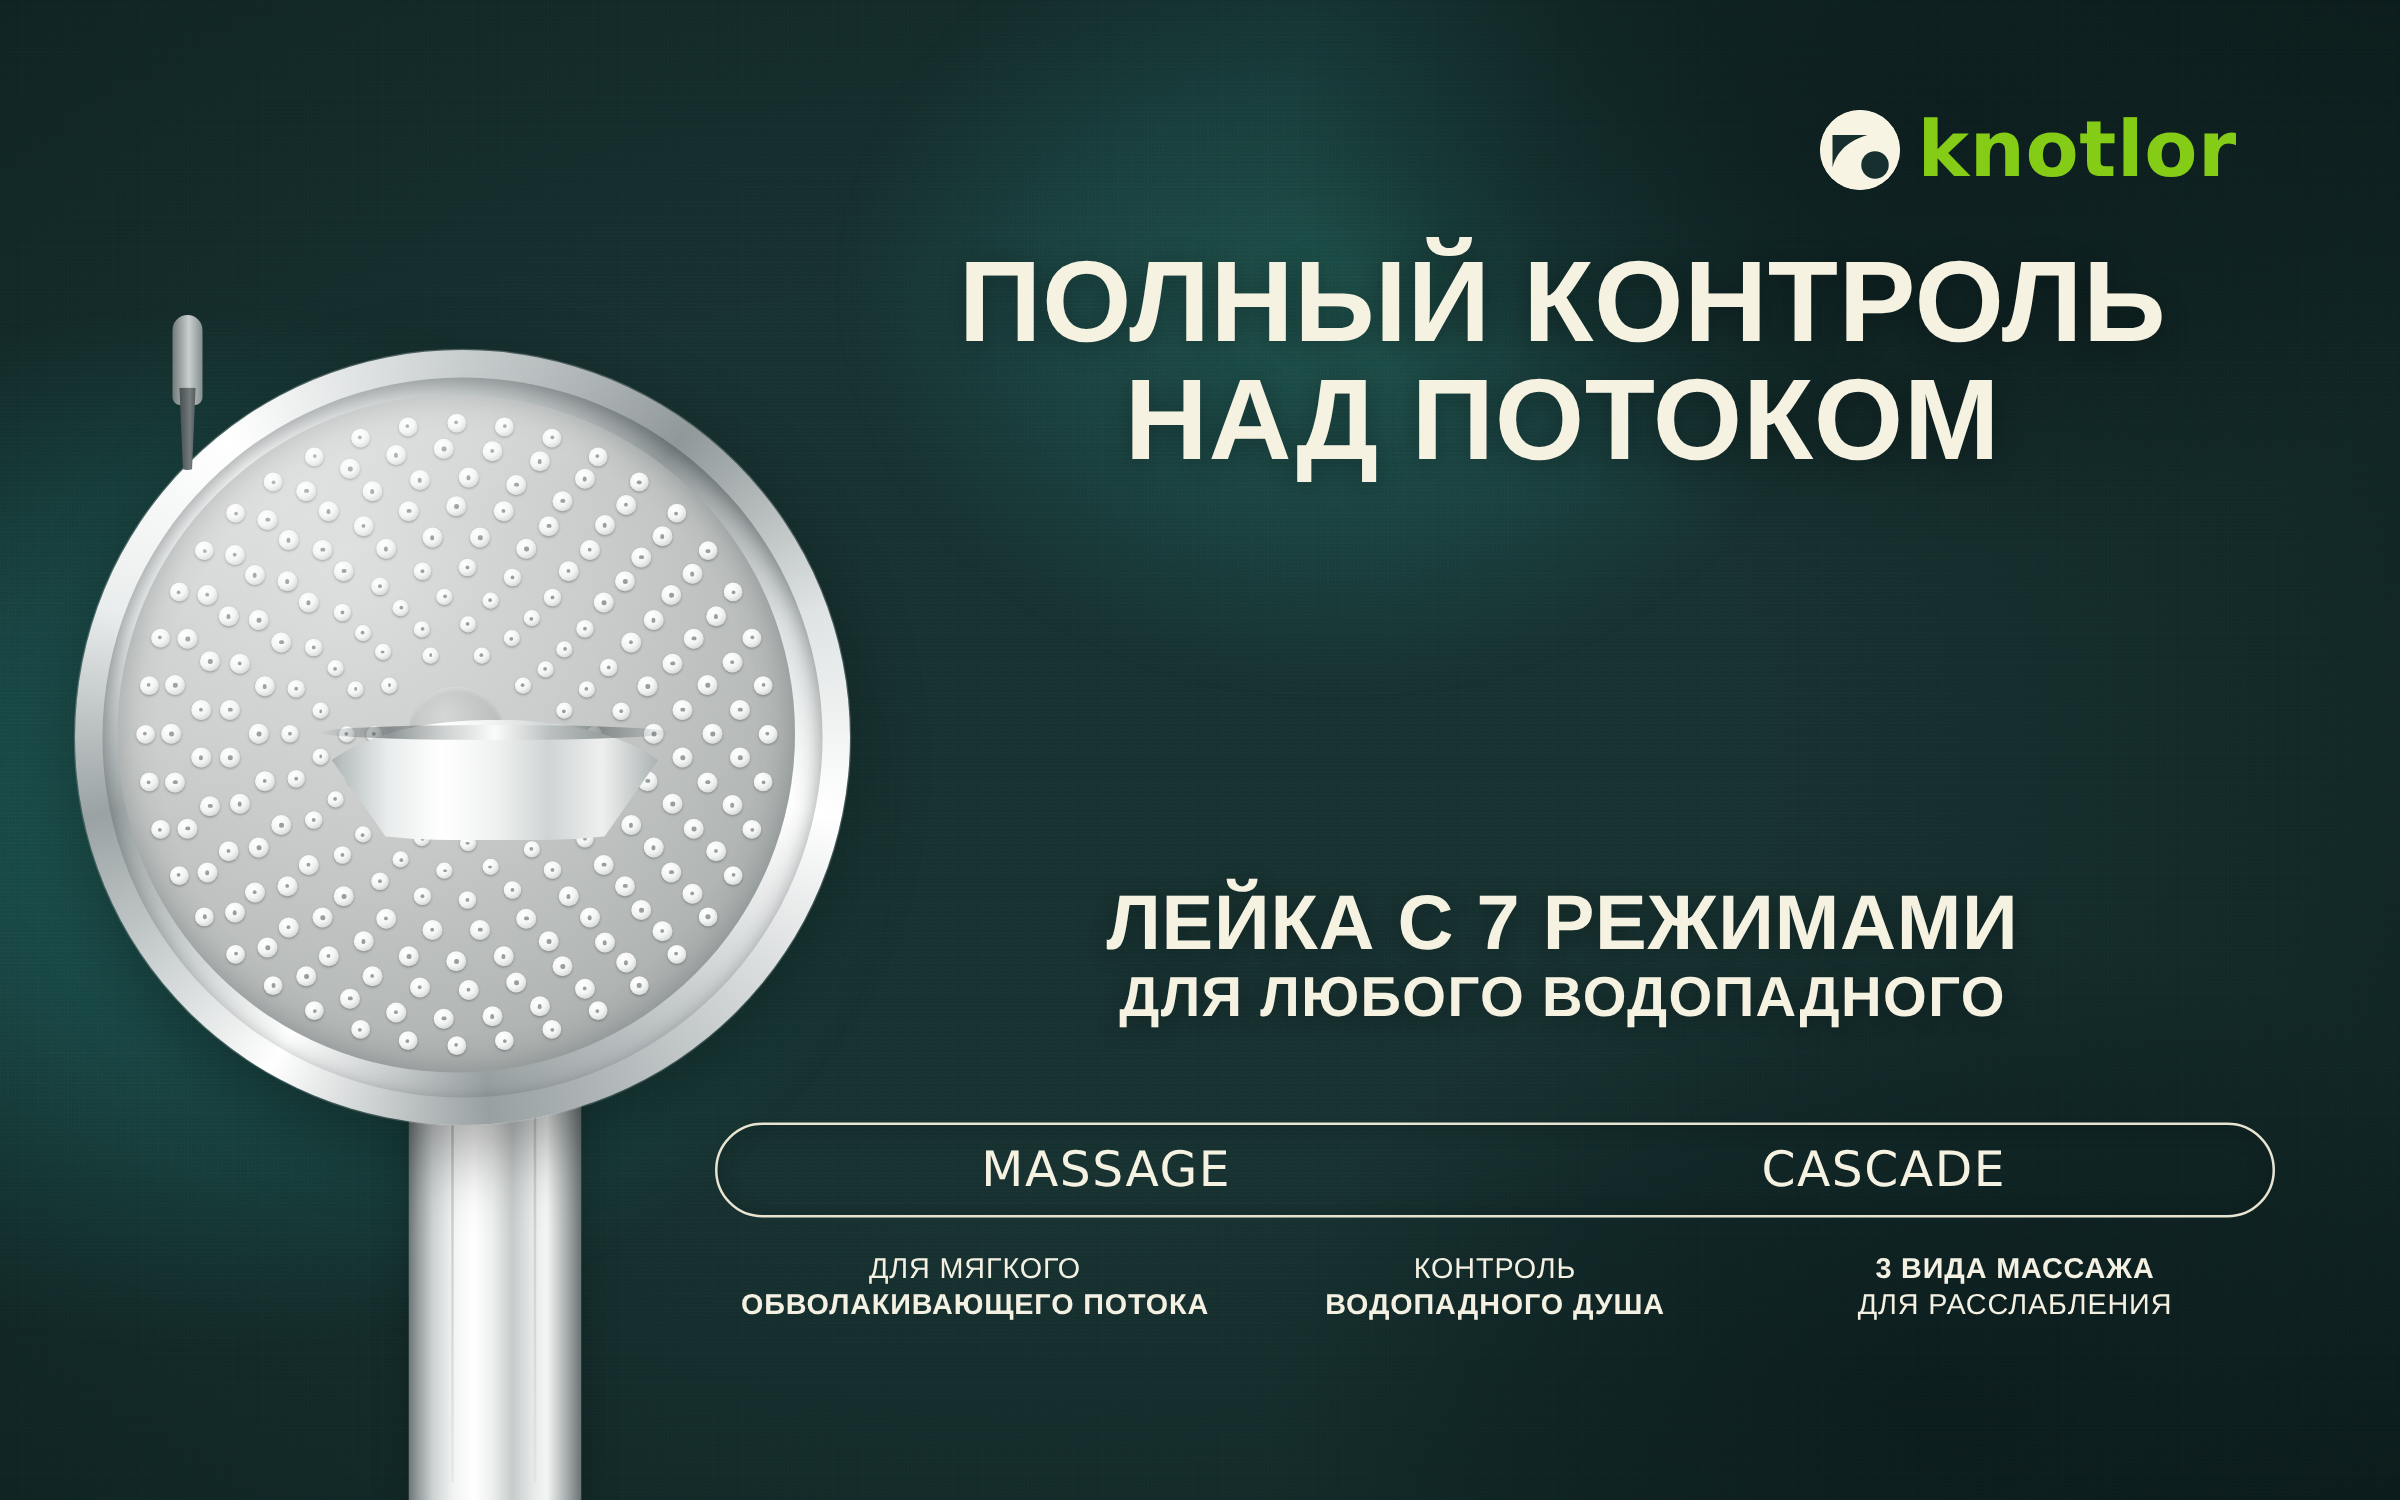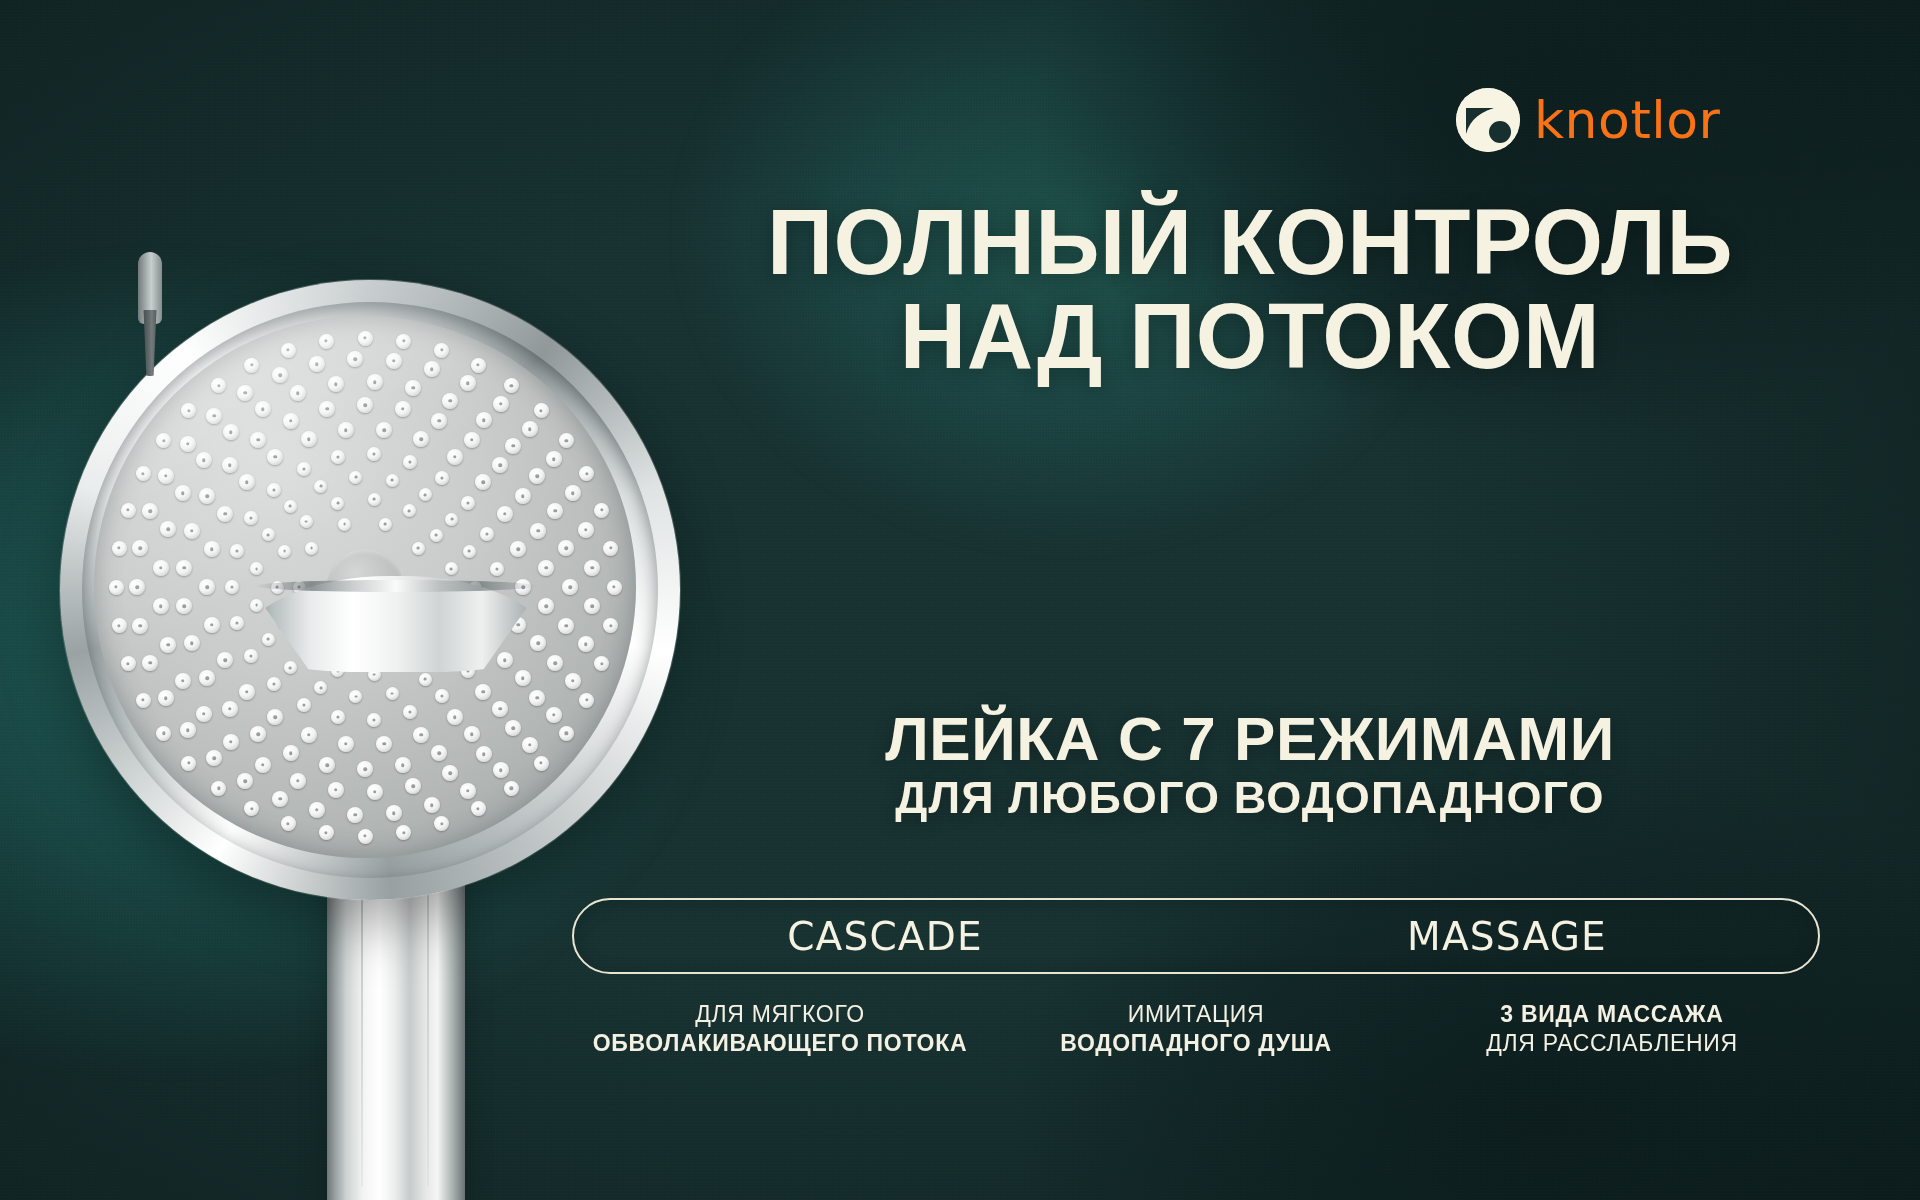--- a/index.html
+++ b/index.html
@@ -54,22 +54,22 @@
   .logo{
     position:absolute;left:1456px;top:88px;
     display:flex;align-items:center;gap:14px;
   }
   .logo-mark{
     position:relative;width:64px;height:64px;border-radius:50%;
     background:#f7f4e4;flex:0 0 auto;overflow:hidden;
   }
   .logo-mark svg{position:absolute;inset:0;}
   .logo-word{
-    font-size:52px;line-height:1;color:#f97316;
-    letter-spacing:.5px;font-weight:400;
+    font-size:62px;line-height:1;color:#84cc16;
+    letter-spacing:.5px;font-weight:700;
     font-family:"DejaVu Sans","Liberation Sans",sans-serif;
   }
 
   
   .headline{
     position:absolute;left:620px;top:196px;width:1260px;
     text-align:center;color:#f6f2e2;
     font-weight:700;letter-spacing:.5px;
     text-shadow:0 3px 22px rgba(0,0,0,.30);
   }
@@ -514,31 +514,31 @@
     <span class="l1">ПОЛНЫЙ КОНТРОЛЬ</span>
     <span class="l2">НАД ПОТОКОМ</span>
   </div>
 
   <div class="subhead">
     <span class="s1">ЛЕЙКА С 7 РЕЖИМАМИ</span>
     <span class="s2">ДЛЯ ЛЮБОГО ВОДОПАДНОГО</span>
   </div>
 
   <div class="modes-pill">
+    <div class="mode-tab">MASSAGE</div>
     <div class="mode-tab">CASCADE</div>
-    <div class="mode-tab">MASSAGE</div>
   </div>
 
   <div class="captions">
     <div class="caption">
       <span class="reg">ДЛЯ МЯГКОГО</span>
       <span class="bold">ОБВОЛАКИВАЮЩЕГО ПОТОКА</span>
     </div>
     <div class="caption">
-      <span class="reg">ИМИТАЦИЯ</span>
+      <span class="reg">КОНТРОЛЬ</span>
       <span class="bold">ВОДОПАДНОГО ДУША</span>
     </div>
     <div class="caption">
       <span class="bold">3 ВИДА МАССАЖА</span>
       <span class="reg">ДЛЯ РАССЛАБЛЕНИЯ</span>
     </div>
   </div>
 
 </div>
 

